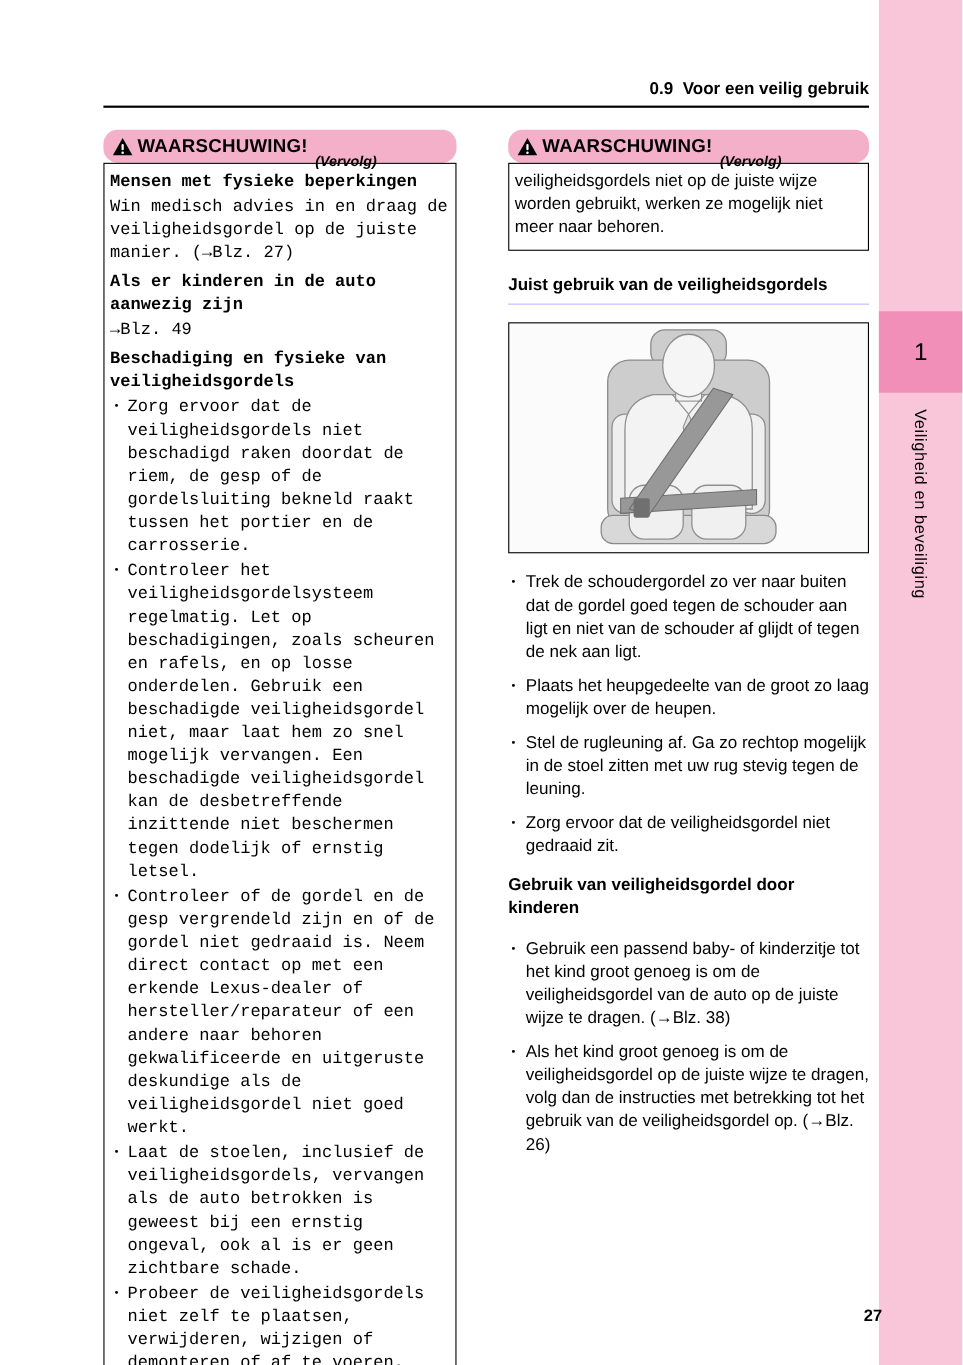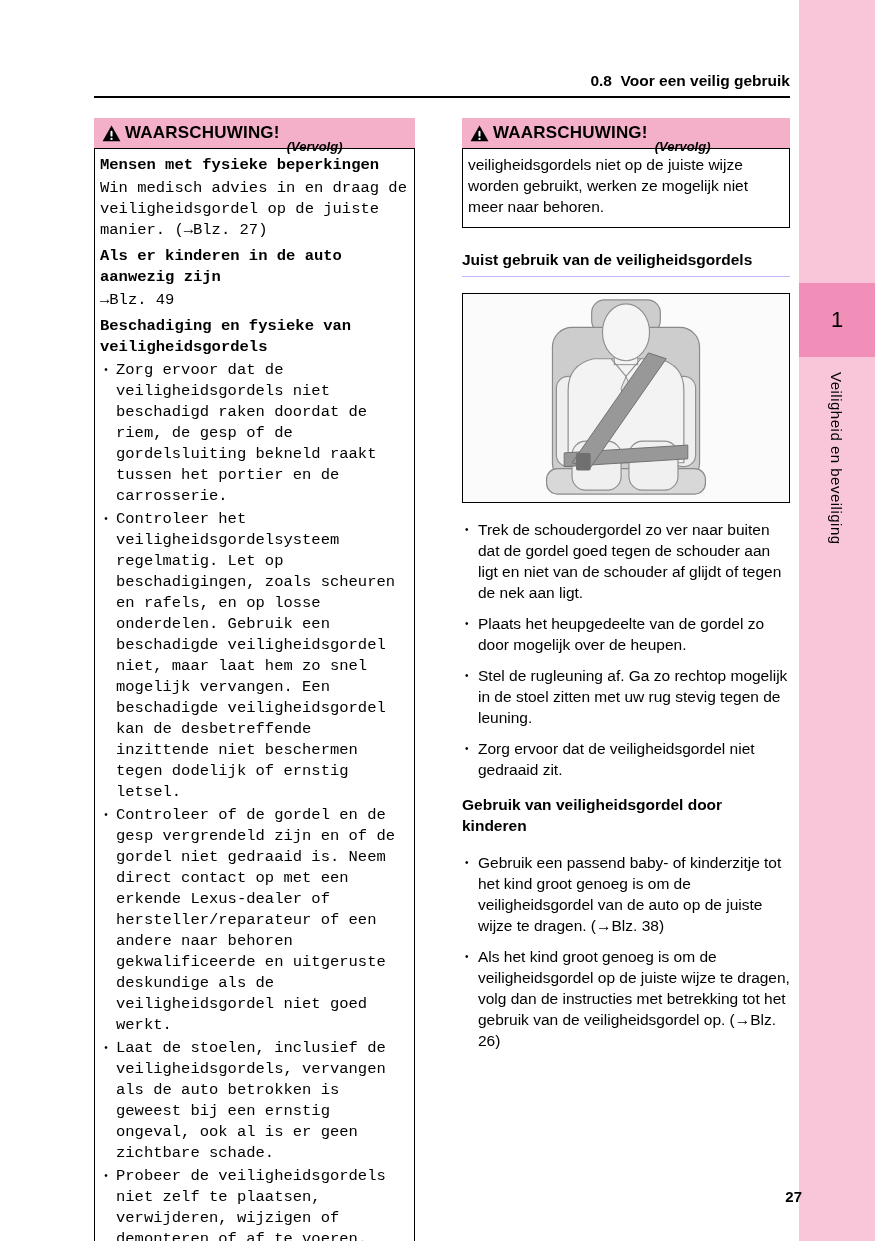--- a/index.html
+++ b/index.html
@@ -44,21 +44,21 @@
 
   
   .col-left  { position:absolute; top:118px; left:94px;  width:321px; }
   .col-right { position:absolute; top:118px; left:462px; width:328px; }
 
   
   .warn-head {
     background:var(--warning-header-bg, #f5b0c9);
     height:30px;
     display:flex; align-items:center;
-    padding:0 8px; gap:4px;
+    padding:0 8px; gap:4px;border-radius:13px;
   }
   .warn-icon { display:flex; align-items:center; flex:none; }
   .warn-title { font-weight:bold; font-size:17px; letter-spacing:0.2px; }
   .warn-cont  { font-weight:bold; font-style:italic; font-size:13px; margin-left:3px;margin-top:26px; }
   .warn-body {
     border:1px solid #000;
     padding:5px 6px 10px 5px;
     font-size:15.5px; line-height:21px;
   }
   .warn-body.tall { min-height:1026px;font-family:Liberation Mono, monospace; }
@@ -100,21 +100,21 @@
 </style>
 </head>
 <body>
 
 <div class="sidebar"></div>
 <div class="chapter-tab">
   <span>1</span>
 </div>
 <div class="sidebar-title">Veiligheid en beveiliging</div>
 
-<div class="page-header">0.8  Voor een veilig gebruik</div>
+<div class="page-header">0.9  Voor een veilig gebruik</div>
 <div class="header-rule"></div>
 
 <div class="col-left">
   <div>
     <div class="warn-head">
       <span class="warn-icon">
         <svg viewBox="0 0 24 22" width="19" height="17">
             <path d="M12 0.5 L23.5 21 L0.5 21 Z" fill="#000"></path>
             <rect x="10.7" y="7.5" width="2.6" height="7.5" rx="1.2" fill="#fff"></rect>
             <circle cx="12" cy="18" r="1.5" fill="#fff"></circle>
@@ -206,21 +206,21 @@
     </svg>
   </div>
 
   <div class="bullets-block">
     <div class="bullet">
       <span class="dot">•</span>
       <span class="bt">Trek de schoudergordel zo ver naar buiten dat de gordel goed tegen de schouder aan ligt en niet van de schouder af glijdt of tegen de nek aan ligt.</span>
     </div>
     <div class="bullet sp">
       <span class="dot">•</span>
-      <span class="bt">Plaats het heupgedeelte van de gordel zo door mogelijk over de heupen.</span>
+      <span class="bt">Plaats het heupgedeelte van de groot zo laag mogelijk over de heupen.</span>
     </div>
     <div class="bullet sp">
       <span class="dot">•</span>
       <span class="bt">Stel de rugleuning af. Ga zo rechtop mogelijk in de stoel zitten met uw rug stevig tegen de leuning.</span>
     </div>
     <div class="bullet sp">
       <span class="dot">•</span>
       <span class="bt">Zorg ervoor dat de veiligheidsgordel niet gedraaid zit.</span>
     </div>
   </div>

